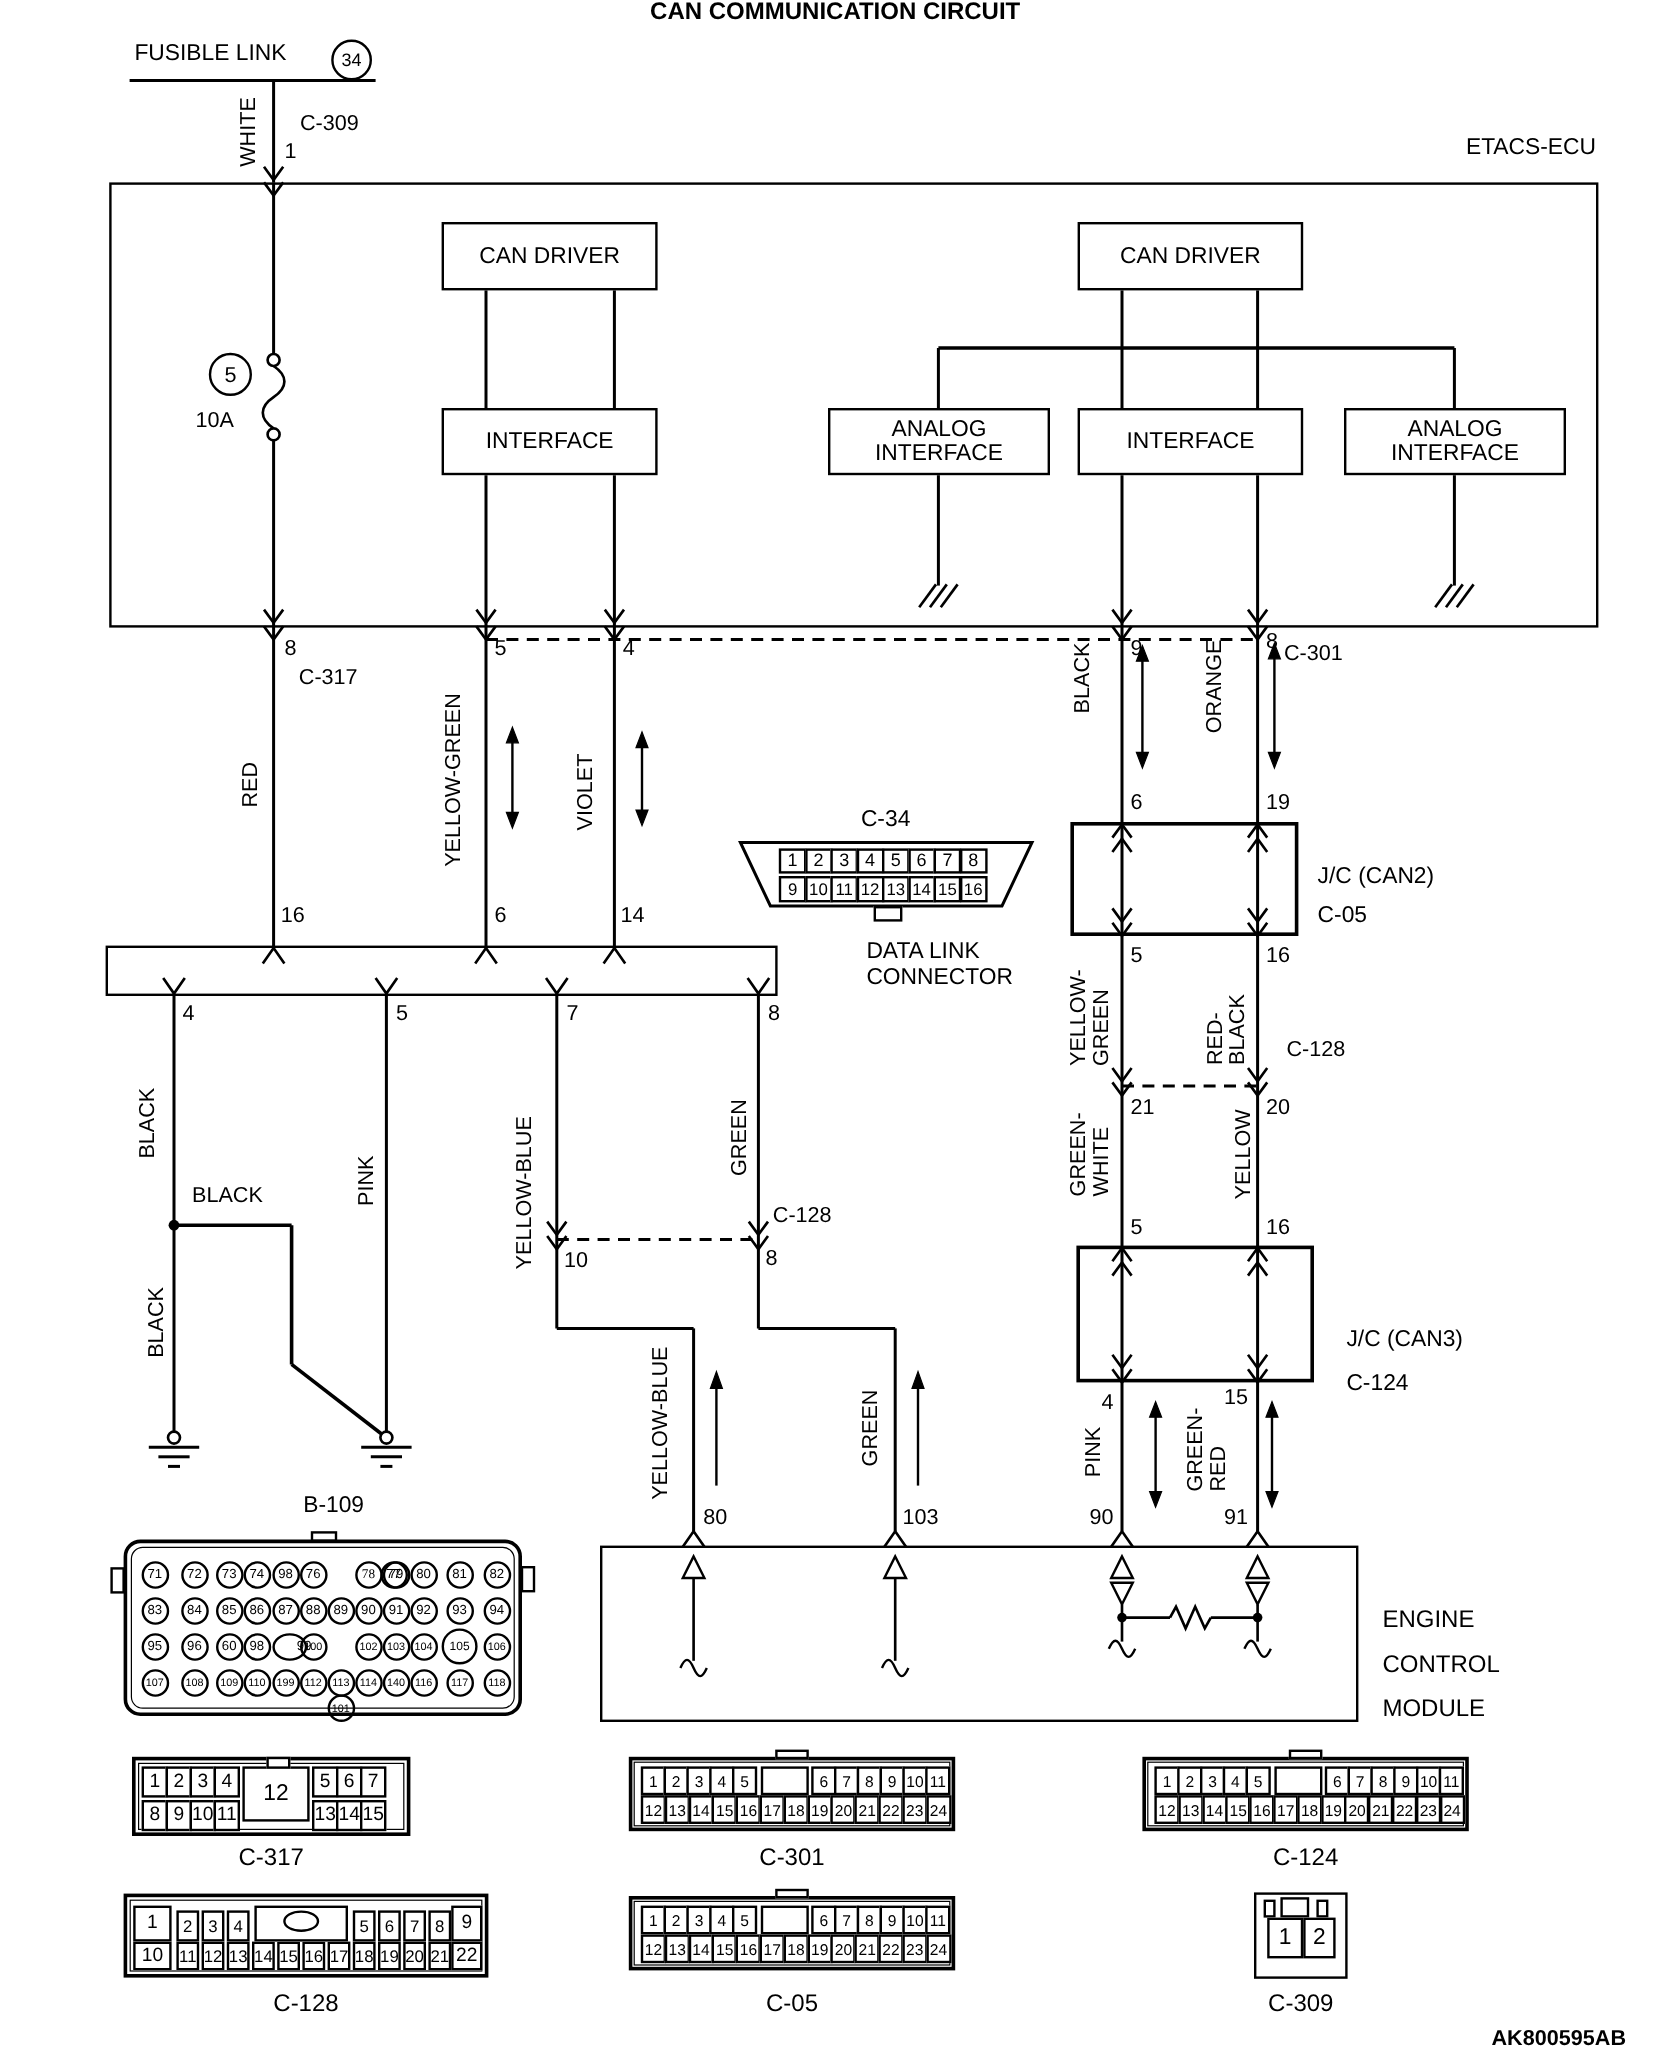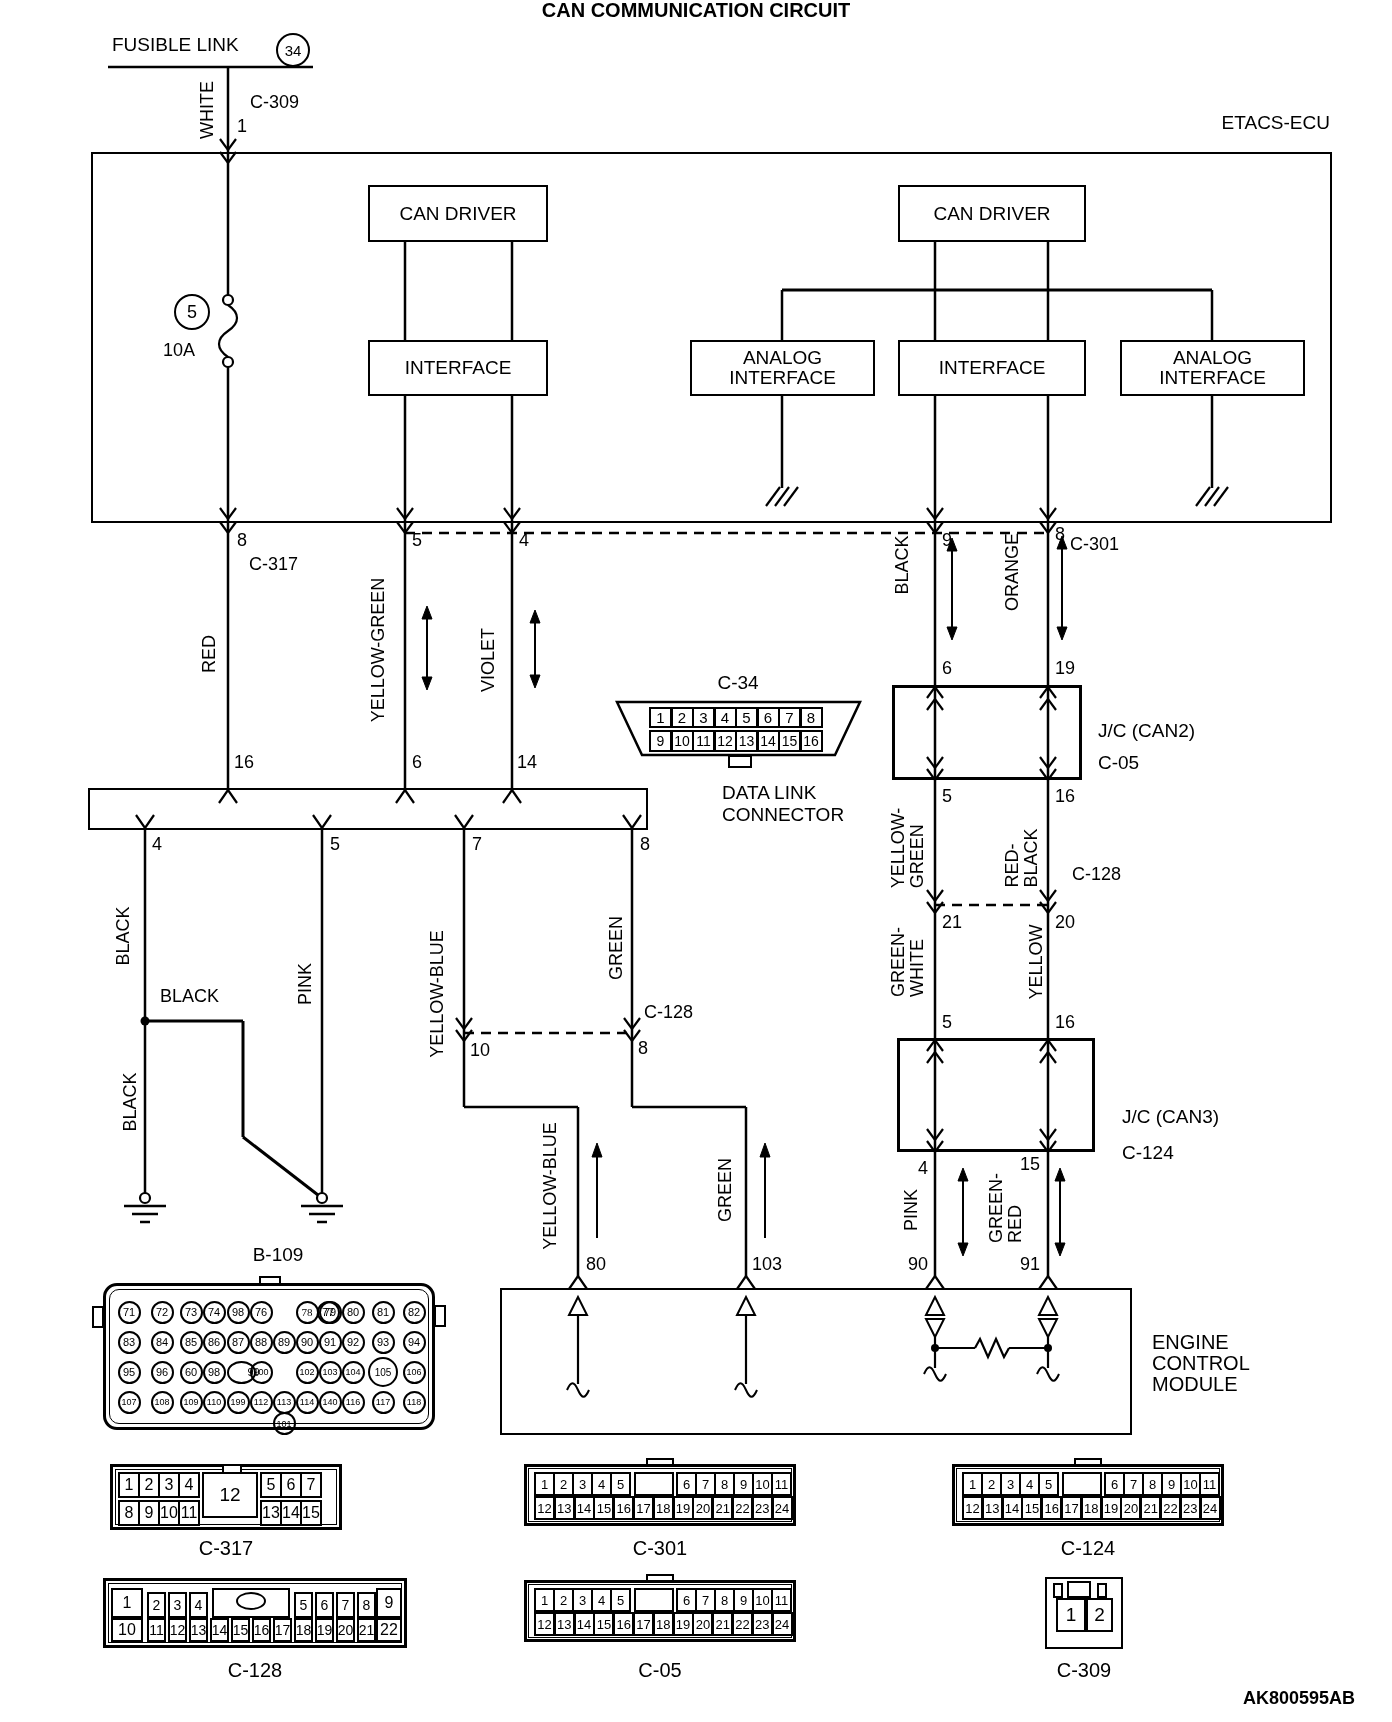--- a/index.html
+++ b/index.html
@@ -205,21 +205,21 @@
 CONNECTOR</div>
 
   <div class="box" style="left:892px;top:685px;width:190px;height:95px;border-width:3px;"></div>
   <div class="lbl" style="left:1098px;top:720px;width:150px;">J/C (CAN2)</div>
   <div class="lbl" style="left:1098px;top:752px;width:150px;">C-05</div>
   <div class="box" style="left:897px;top:1038px;width:198px;height:114px;border-width:3px;"></div>
   <div class="lbl" style="left:1122px;top:1106px;width:160px;">J/C (CAN3)</div>
   <div class="lbl" style="left:1122px;top:1142px;width:160px;">C-124</div>
 
   <div class="box" style="left:500px;top:1288px;width:632px;height:147px;"></div>
-  <div class="lbl" style="left:1152px;top:1332px;width:210px;font-size:20px;line-height:21px;">ENGINE
+  <div class="lbl" style="left:1152px;top:1332px;width:210px;font-size:20px;line-height:37px;">ENGINE
 CONTROL
 MODULE</div>
 
   <div class="lbl" style="left:688px;top:672px;width:100px;text-align:center;">C-34</div>
   <div class="lbl" style="left:228px;top:1244px;width:100px;text-align:center;">B-109</div>
   <div class="lbl" style="left:166px;top:1538px;width:120px;text-align:center;font-size:20px;">C-317</div>
   <div class="lbl" style="left:195px;top:1660px;width:120px;text-align:center;font-size:20px;">C-128</div>
   <div class="lbl" style="left:600px;top:1538px;width:120px;text-align:center;font-size:20px;">C-301</div>
   <div class="lbl" style="left:600px;top:1660px;width:120px;text-align:center;font-size:20px;">C-05</div>
   <div class="lbl" style="left:1028px;top:1538px;width:120px;text-align:center;font-size:20px;">C-124</div>

